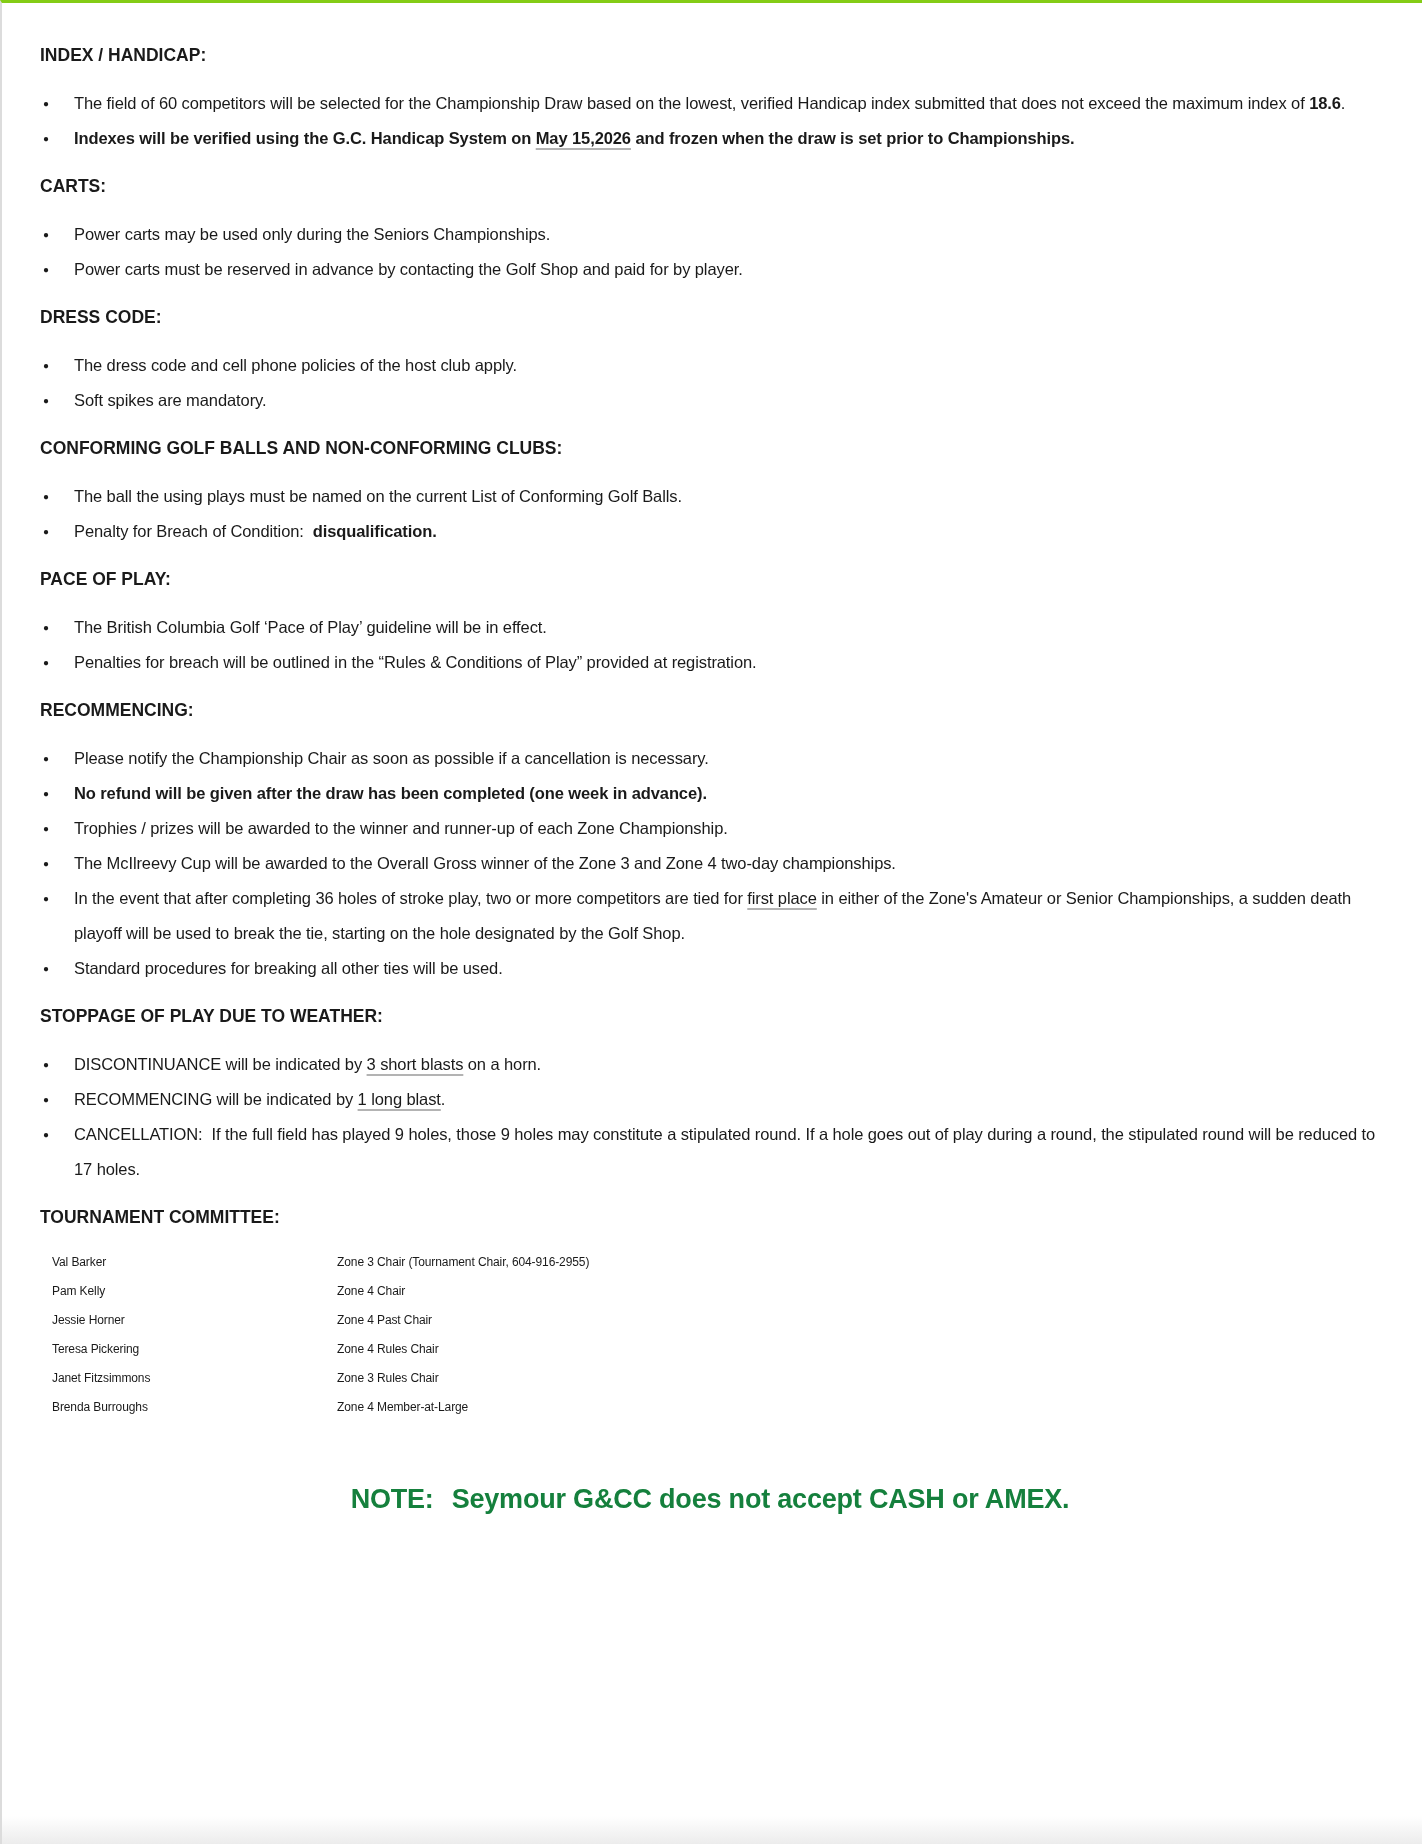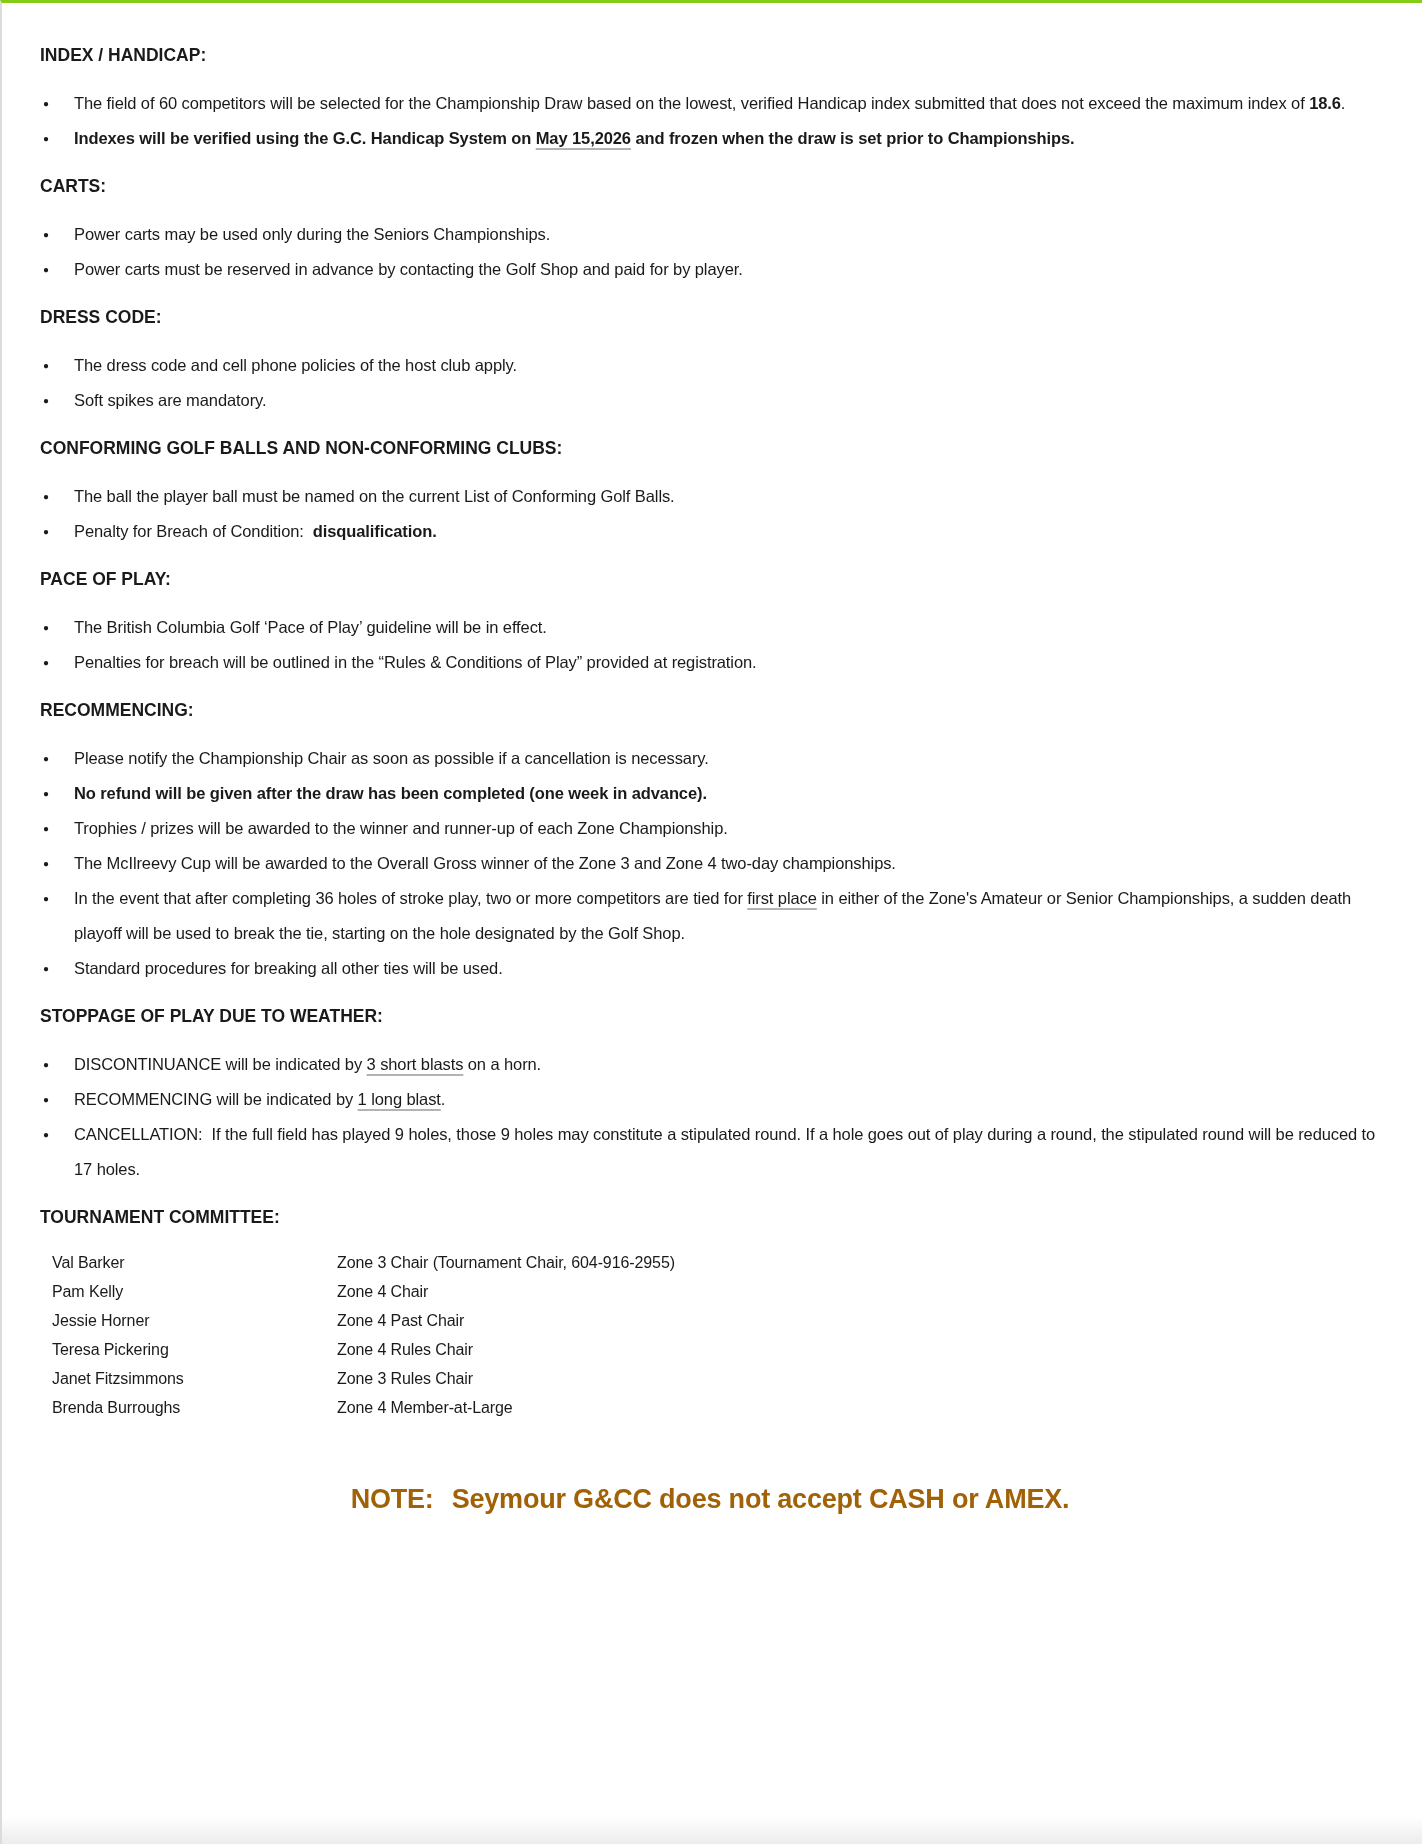--- a/index.html
+++ b/index.html
@@ -50,21 +50,21 @@
   }
   .b { font-weight: 700; }
   .u {
     text-decoration: underline;
     text-decoration-color: #b3b3b3;
     text-decoration-thickness: 2px;
     text-underline-offset: 4px;
   }
   .committee {
     margin: 12px 0 0 12px;
-    font-size: 16px;
+    font-size: 12px;
     letter-spacing: -0.1px;
   }
   .committee .crow {
     display: flex;
     line-height: 29px;
   }
   .committee .cname {
     width: 285px;
     flex: 0 0 285px;
   }
@@ -104,21 +104,21 @@
           <li><span class="bullet" style="font-size: 10px;">●</span><span><span>Power carts may be used only during the Seniors Championships.</span></span></li>
           <li><span class="bullet" style="font-size: 10px;">●</span><span><span>Power carts must be reserved in advance by contacting the Golf Shop and paid for by player.</span></span></li>
         </ul>
         <h2 class="sec-heading">DRESS CODE:</h2>
         <ul class="sec-list">
           <li><span class="bullet" style="font-size: 10px;">●</span><span><span>The dress code and cell phone policies of the host club apply.</span></span></li>
           <li><span class="bullet" style="font-size: 10px;">●</span><span><span>Soft spikes are mandatory.</span></span></li>
         </ul>
         <h2 class="sec-heading">CONFORMING GOLF BALLS AND NON-CONFORMING CLUBS:</h2>
         <ul class="sec-list">
-          <li><span class="bullet" style="font-size: 10px;">●</span><span><span>The ball the player ball must be named on the current List of Conforming Golf Balls.</span></span></li>
+          <li><span class="bullet" style="font-size: 10px;">●</span><span><span>The ball the using plays must be named on the current List of Conforming Golf Balls.</span></span></li>
           <li><span class="bullet" style="font-size: 10px;">●</span></li>
           <li><span><span>Penalty for Breach of Condition:&nbsp; </span><span class="b">disqualification</span><span class="b">.</span></span></li>
         </ul>
         <h2 class="sec-heading">PACE OF PLAY:</h2>
         <ul class="sec-list">
           <li><span class="bullet" style="font-size: 10px;">●</span><span><span>The British Columbia Golf ‘Pace of Play’ guideline will be in effect.</span></span></li>
           <li><span class="bullet" style="font-size: 10px;">●</span><span><span>Penalties for breach will be outlined in the “Rules &amp; Conditions of Play” provided at registration.</span></span></li>
         </ul>
         <h2 class="sec-heading">RECOMMENCING:</h2>
         <ul class="sec-list">
@@ -158,18 +158,18 @@
           <div class="crow">
             <span class="cname">Janet Fitzsimmons</span>
             <span class="crole">Zone 3 Rules Chair</span>
           </div>
           <div class="crow">
             <span class="cname">Brenda Burroughs</span>
             <span class="crole">Zone 4 Member-at-Large</span>
           </div>
         </div>
       </div>
-    <div class="note-line" style="color: #a16207;">
+    <div class="note-line" style="color: #15803d;">
       <span class="note-label">NOTE:</span><span>Seymour G&amp;CC does not accept CASH or AMEX.</span>
     </div>
   </div>
   <div class="page-bottom"></div>
 </div>
 
 </body></html>

